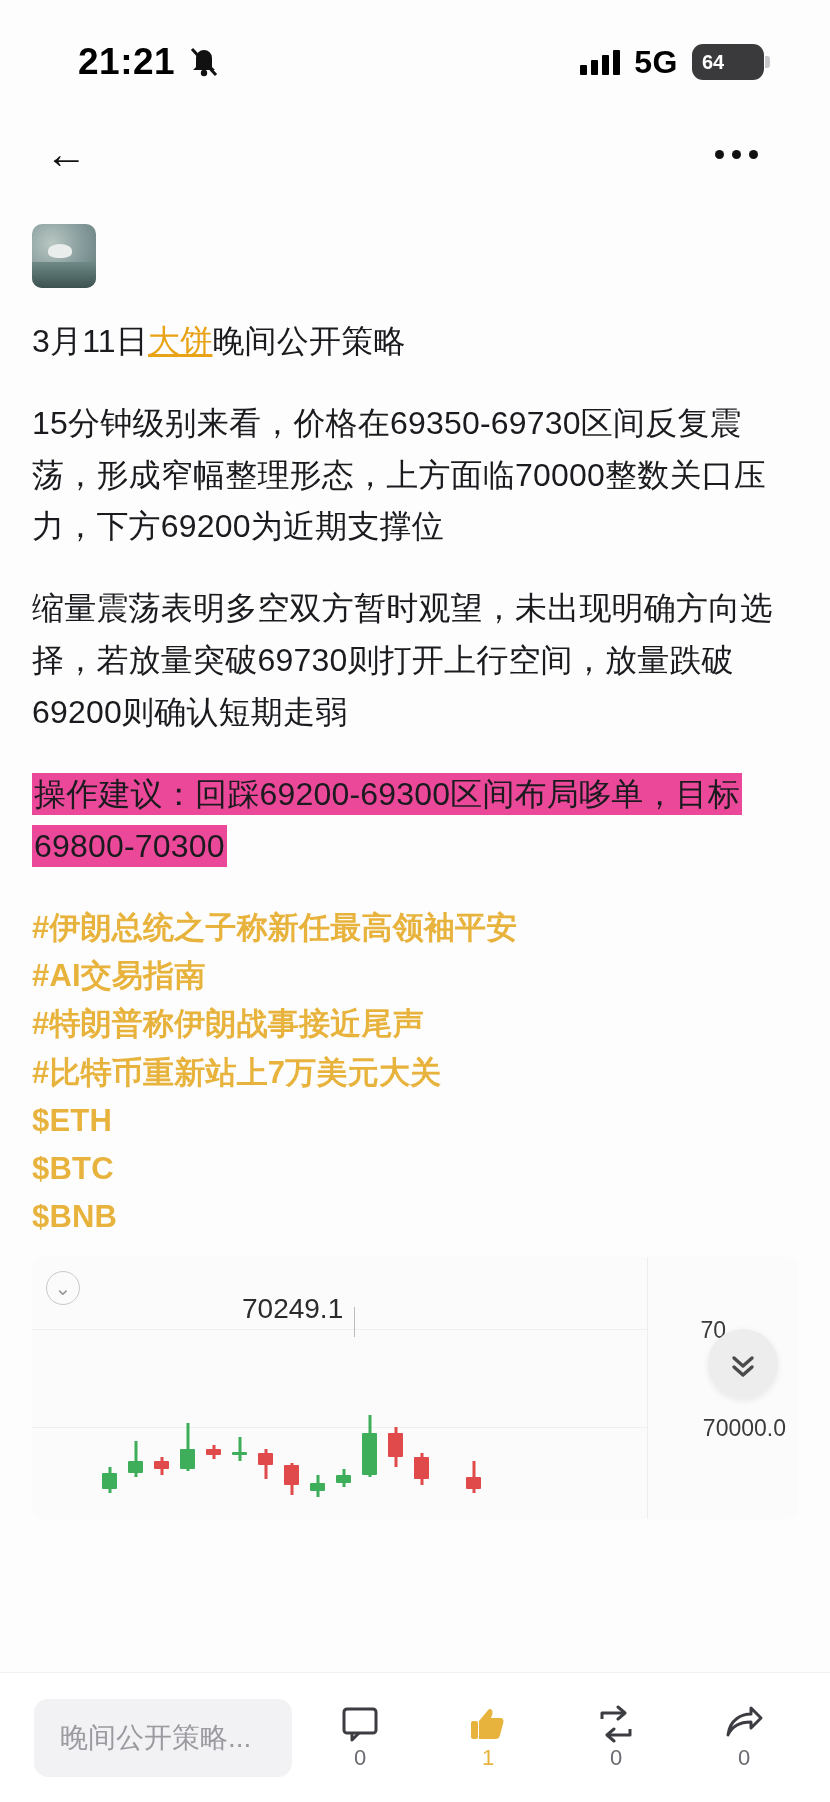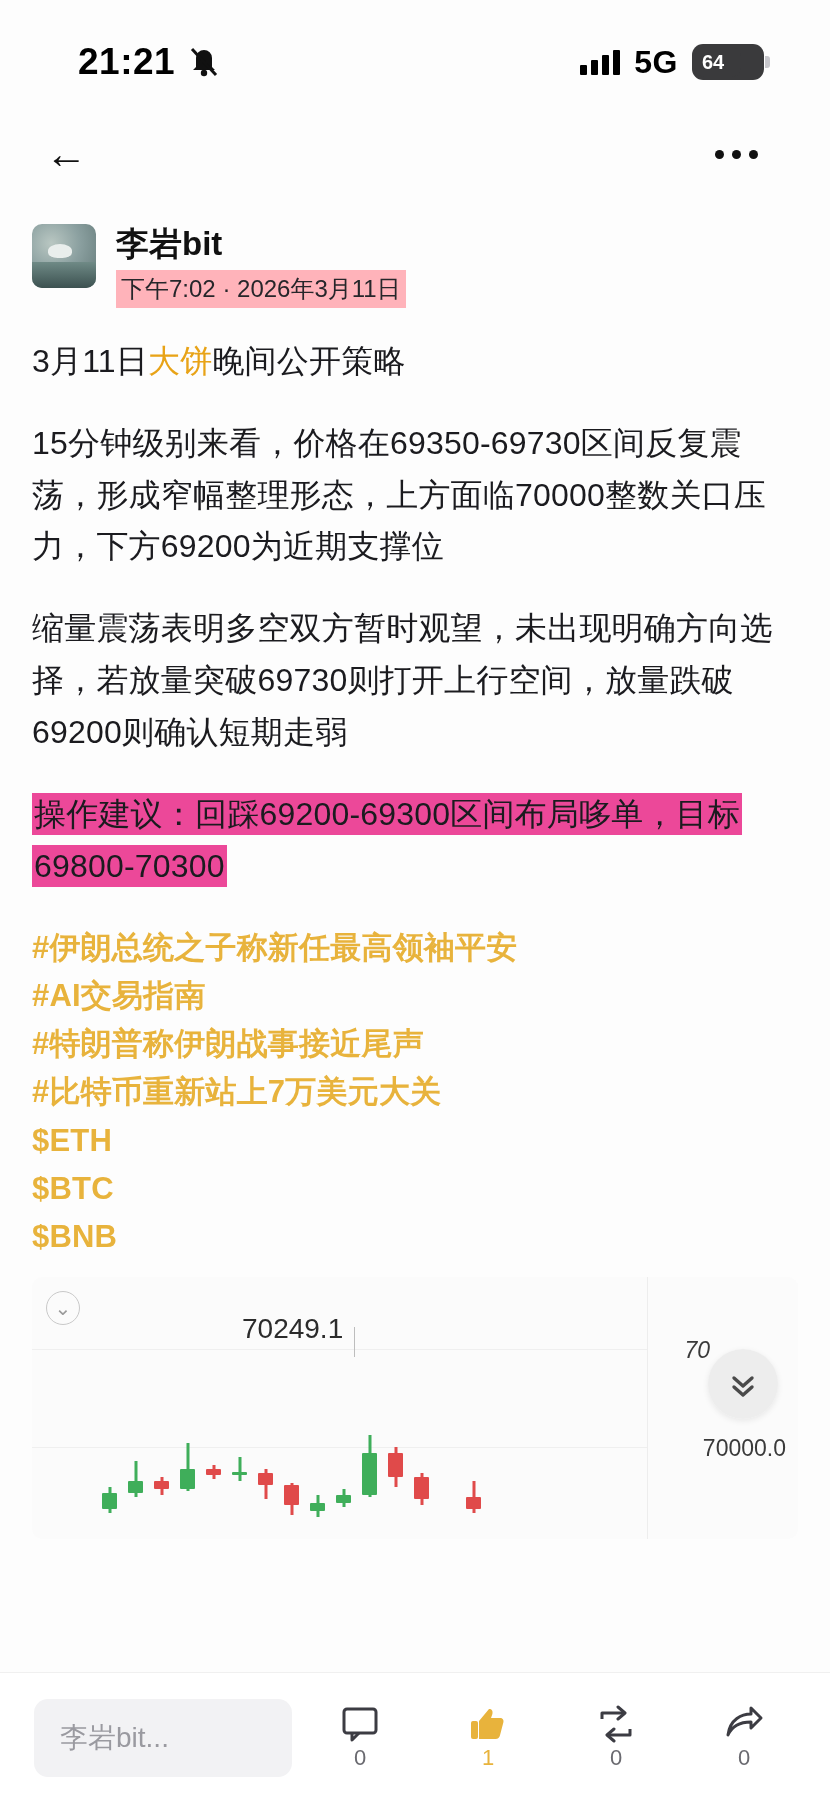--- a/index.html
+++ b/index.html
@@ -159,21 +159,21 @@
     line-height: 1.35;
   }
 
   .body-text {
     font-size: 32px;
     line-height: 1.62;
     color: #1b1b1f;
     letter-spacing: 0.2px;
   }
   .para { margin-bottom: 30px; }
-  .hl-orange { color: #e8a317; }
+  .hl-orange { color: #e8a317; text-decoration: underline; }
   .hl-pink {
     background: #ec4899;
     box-decoration-break: clone;
     -webkit-box-decoration-break: clone;
     padding: 3px 2px;
   }
   .advice {
     margin-bottom: 34px;
   }
 
@@ -218,21 +218,21 @@
     position: relative;
     background: #fbfbfb;
   }
   .axis-label {
     position: absolute;
     right: 10px;
     font-size: 23px;
     color: #3a3a3a;
     white-space: nowrap;
   }
-  .axis-label.top { top: 60px; right: 88px; color:#3a3a3a;font-style:italic; }
+  .axis-label.top { top: 60px; right: 72px; color:#3a3a3a; }
   .axis-label.mid { top: 158px; right: 12px; }
   .gridline {
     position: absolute; left: 0; right: 0;
     border-top: 1px solid #efefef;
   }
   .peak-label {
     position: absolute;
     top: 36px;
     left: 210px;
     font-size: 28px;
@@ -352,24 +352,20 @@
       <span></span>
         <span></span>
         <span></span>
     </div>
   </div>
 
   <div class="content">
 
     <div class="post-head">
       <div class="avatar"></div>
-      <div class="head-text">
-        <div class="author">李岩bit</div>
-        <div class="timestamp">下午7:02 · 2026年3月11日</div>
-      </div>
     </div>
 
     <div class="body-text">
 
       <div class="para">
         <span>3月11日</span><span class="hl-orange">大饼</span><span>晚间公开策略</span>
       </div>
 
       <div class="para">15分钟级别来看，价格在69350-69730区间反复震荡，形成窄幅整理形态，上方面临70000整数关口压力，下方69200为近期支撑位</div>
 
@@ -468,21 +464,21 @@
           <polyline points="10,13 19,21 28,13" fill="none" stroke="#4a4a4a" stroke-width="3.4" stroke-linecap="round" stroke-linejoin="round"></polyline>
           <polyline points="10,22 19,30 28,22" fill="none" stroke="#4a4a4a" stroke-width="3.4" stroke-linecap="round" stroke-linejoin="round"></polyline>
         </svg>
       </div>
     </div>
 
   </div>
 
   <div class="bottombar">
     <div class="comment-box">
-      <span>李岩bit...</span>
+      <span>晚间公开策略...</span>
     </div>
     <div class="actions">
 
       <div class="action">
         <span class="glyph">
           <svg width="40" height="38" viewBox="0 0 40 38">
             <rect x="4" y="4" width="32" height="24" rx="3" fill="none" stroke="#3c3c43" stroke-width="3"></rect>
             <polyline points="12,28 12,35 19,28" fill="none" stroke="#3c3c43" stroke-width="3" stroke-linejoin="round"></polyline>
           </svg>
         </span>

